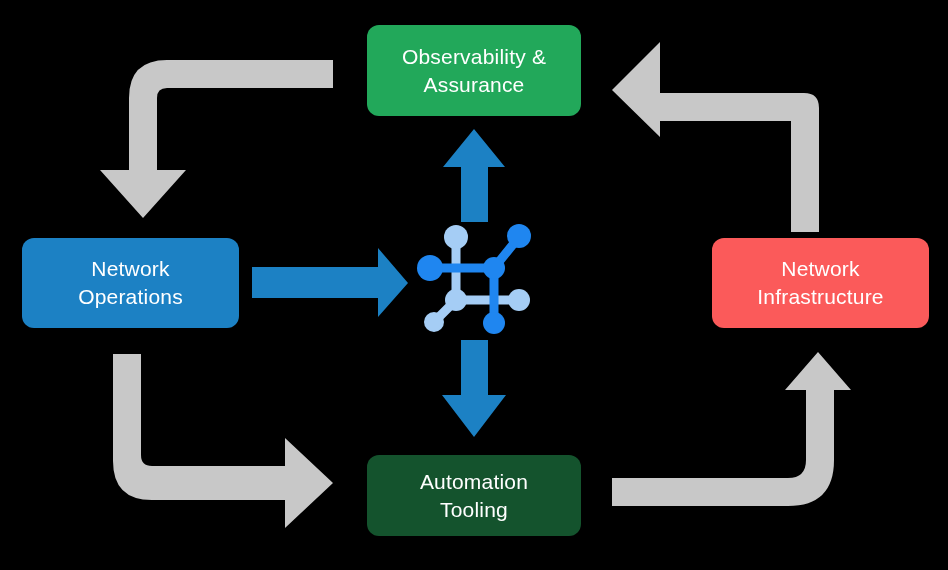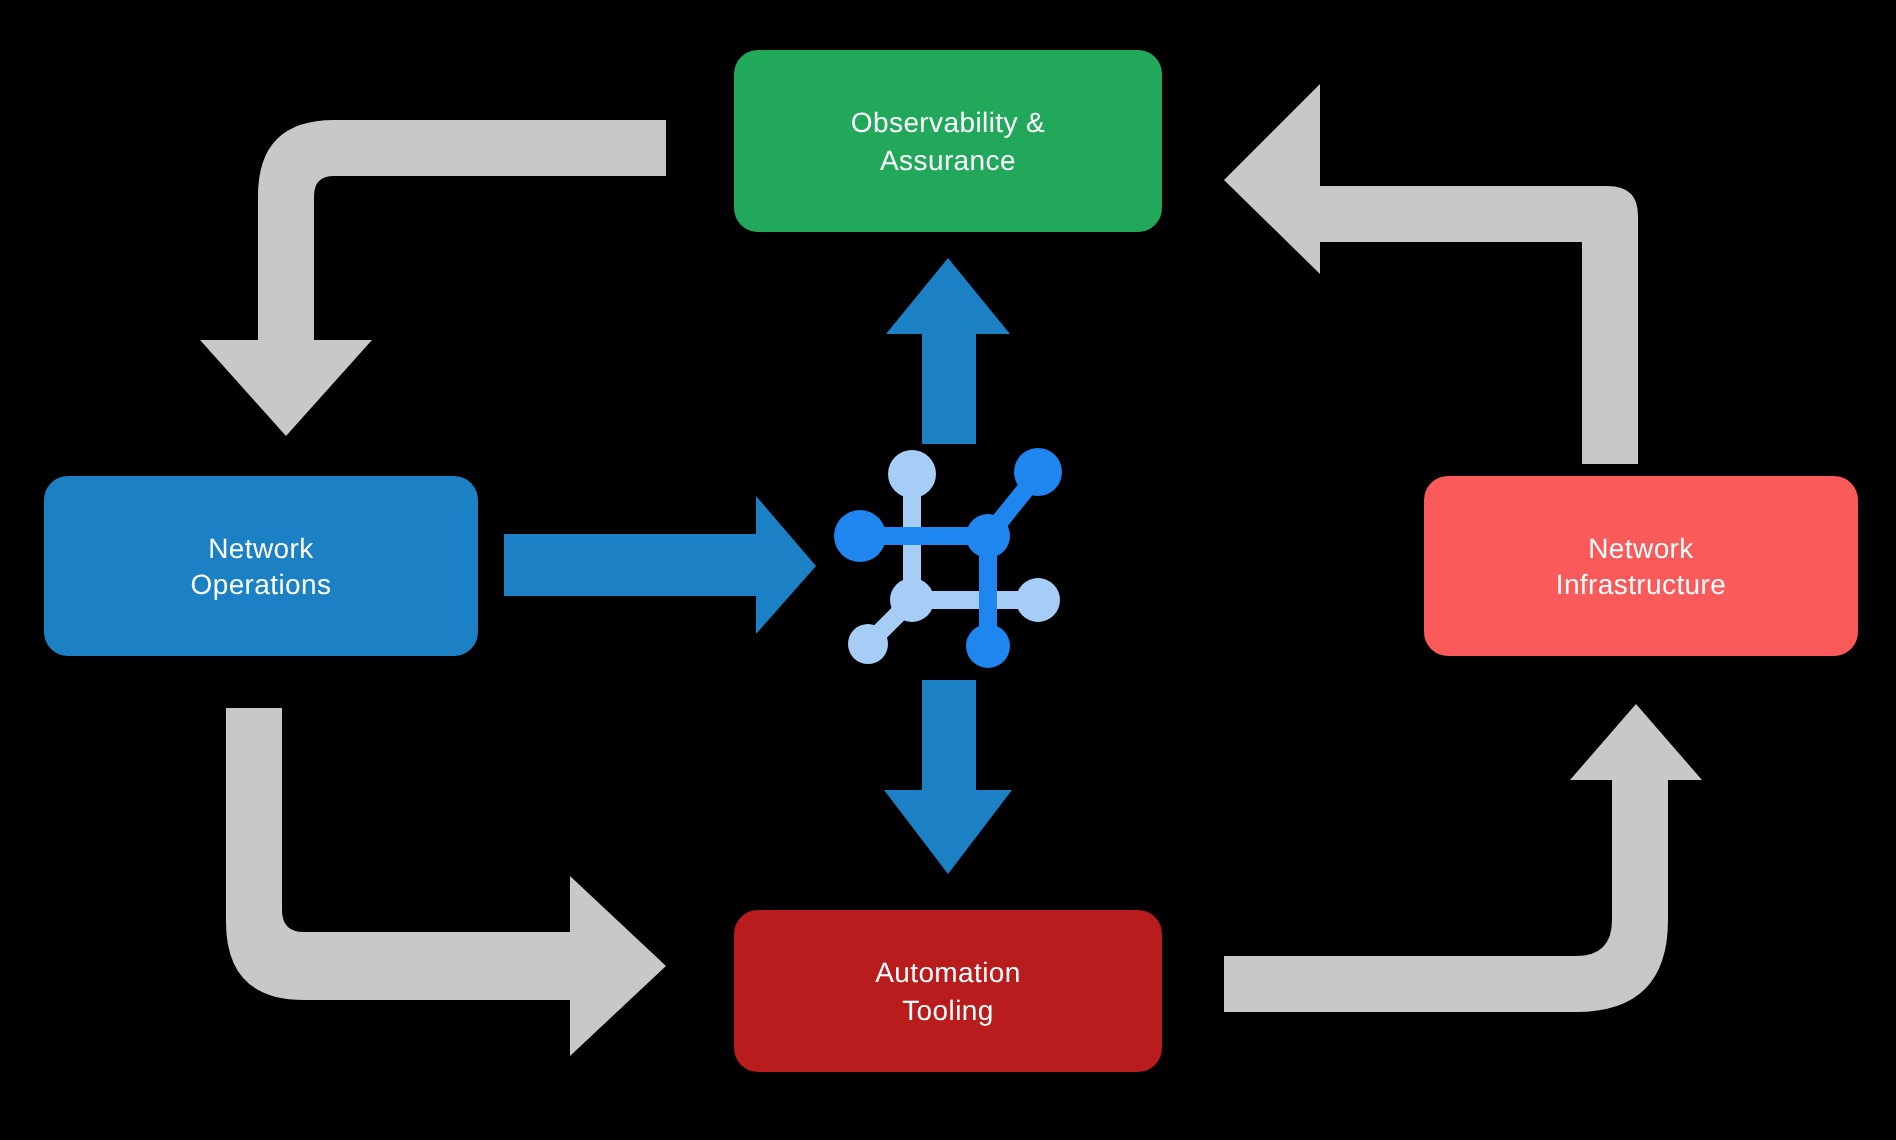--- a/index.html
+++ b/index.html
@@ -18,21 +18,21 @@
     overflow: hidden;
   }
   .node-box {
     position: absolute;
     border-radius: 12px;
     display: flex;
     align-items: center;
     justify-content: center;
     text-align: center;
     color: #ffffff;
-    font-size: 14px;
+    font-size: 21px;
     line-height: 1.32;
     font-weight: 400;
     letter-spacing: 0.2px;
     box-sizing: border-box;
     padding: 16px 10px;
     white-space: pre-line;
   }
   #box-observability {
     left: 367px;
     top: 25px;
@@ -194,18 +194,18 @@
   <div class="node-box" id="box-network-operations" style="background:#1c81c4;">
     <span>Network
 Operations</span>
   </div>
 
   <div class="node-box" id="box-network-infrastructure" style="background:#fb5a5a;">
     <span>Network
 Infrastructure</span>
   </div>
 
-  <div class="node-box" id="box-automation-tooling" style="background:#b91c1c;">
+  <div class="node-box" id="box-automation-tooling" style="background:#14532d;">
     <span>Automation
 Tooling</span>
   </div>
 
 </div>
 
 </body></html>

